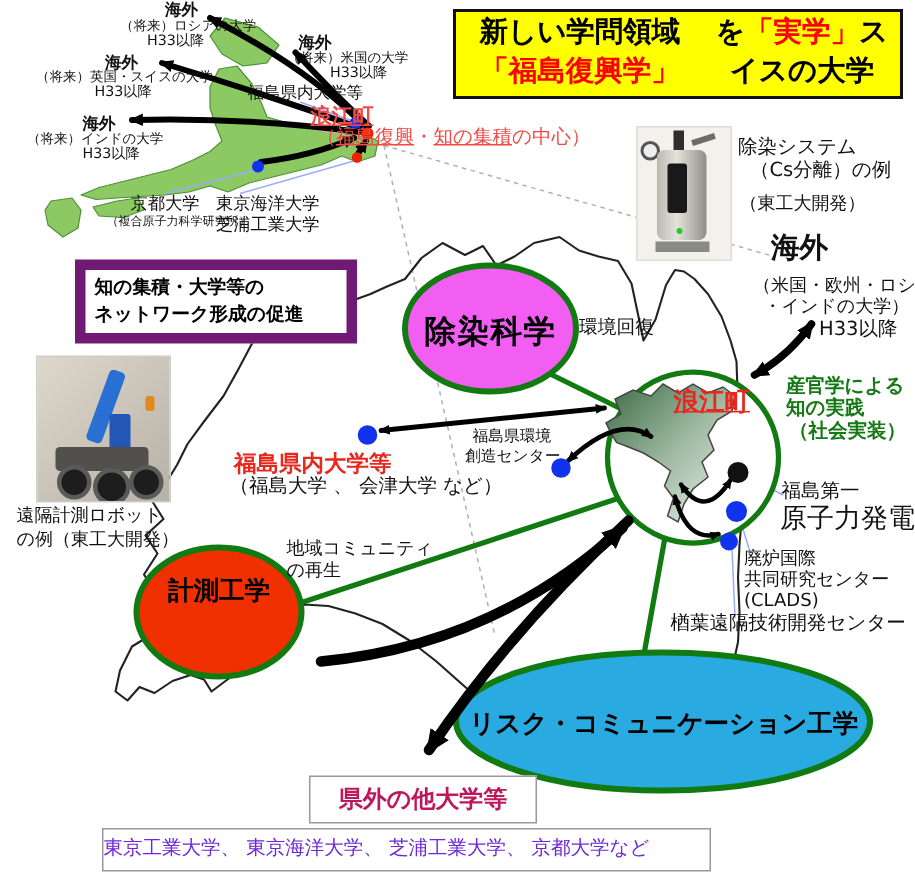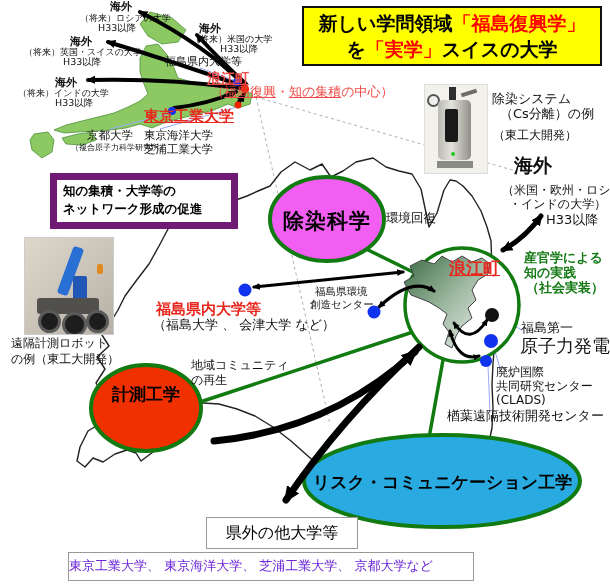--- a/index.html
+++ b/index.html
@@ -6,27 +6,27 @@
   .stage{position:relative;width:610px;height:586px;background:#fff;overflow:hidden;
          font-family:"DejaVu Sans","Liberation Sans",sans-serif;}
   svg.layer{position:absolute;left:0;top:0;z-index:1;}
   .lbl{position:absolute;color:#111;white-space:nowrap;z-index:3;line-height:1.15;}
   .red{color:#e8281e;}
   .salmon{color:#ef4a45;}
   .green-t{color:#157a15;}
   .u{text-decoration:underline;}
   .b{font-weight:bold;}
   .banner{position:absolute;left:302px;top:6px;width:296px;height:56px;background:#ffff00;
-          border:2px solid #111;z-index:3;display:flex;flex-direction:column;justify-content:center;
+          border:2px solid #111;z-index:3;display:flex;flex-direction:row;justify-content:center;
           text-align:center;font-size:19px;font-weight:bold;line-height:26px;}
   .banner .r{color:#ff0000;}
   .netbox{position:absolute;left:50px;top:173px;width:168px;height:40px;border:7px solid #701a75;
           background:#fff;z-index:3;padding:2px 0 0 6px;font-size:12.5px;font-weight:bold;line-height:18px;}
   .outbox{position:absolute;left:206px;top:517px;width:150px;height:30px;border:1px solid #999;
-          background:#fff;z-index:4;text-align:center;font-size:16px;font-weight:normal;line-height:30px;color:#000000;}
+          background:#fff;z-index:4;text-align:center;font-size:16px;font-weight:bold;line-height:30px;color:#be185d;}
   .botbox{position:absolute;left:68px;top:552px;width:404px;height:27px;border:1px solid #999;
           background:#fff;z-index:4;text-align:left;font-size:13px;line-height:26px;color:#6d28d9;}
   .ovaltxt{position:absolute;z-index:3;text-align:center;font-weight:bold;color:#000;}
   
   .photo{position:absolute;z-index:2;overflow:hidden;}
   .ph-decon{left:424px;top:84px;width:62px;height:88px;background:#f2f1ec;border:1px solid #ddd;}
   .ph-decon .vessel{position:absolute;left:13px;top:15px;width:33px;height:60px;border-radius:5px;
       background:linear-gradient(90deg,#b9b9b2,#e3e3dc 40%,#8f8f88);}
   .ph-decon .panel{position:absolute;left:20px;top:24px;width:13px;height:33px;background:#191919;border-radius:2px;}
   .ph-decon .gauge{position:absolute;left:2px;top:9px;width:9px;height:9px;border:2px solid #555;border-radius:50%;background:#eee;}
@@ -182,21 +182,20 @@
 
   <div class="lbl b" style="left:55px;top:77px;font-size:11px;">海外</div>
   <div class="lbl" style="left:18px;top:88px;font-size:9px;">（将来）インドの大学</div>
   <div class="lbl" style="left:55px;top:98px;font-size:9.5px;">H33以降</div>
 
   <div class="lbl" style="left:165px;top:56px;font-size:11px;">福島県内大学等</div>
 
   <div class="lbl b salmon u" style="left:207px;top:70px;font-size:14px;">浪江町</div>
   <div class="lbl salmon" style="left:211px;top:85px;font-size:13px;"><span>（</span><span class="u">福島復興</span><span>・</span><span class="u">知の集積</span><span>の中心）</span></div>
 
-  <div class="lbl b red u" style="left:144px;top:108px;font-size:15px;">東京工業大学</div>
   <div class="lbl" style="left:144px;top:129px;font-size:11.5px;">東京海洋大学</div>
   <div class="lbl" style="left:144px;top:143px;font-size:11.5px;">芝浦工業大学</div>
   <div class="lbl" style="left:87px;top:129px;font-size:11.5px;">京都大学</div>
   <div class="lbl" style="left:71px;top:143px;font-size:8px;">（複合原子力科学研究所）</div>
 
   <div class="lbl" style="left:492px;top:92px;font-size:13px;">除染システム</div>
   <div class="lbl" style="left:500px;top:107px;font-size:13px;">（Cs分離）の例</div>
   <div class="lbl" style="left:493px;top:129px;font-size:12px;">（東工大開発）</div>
 
   <div class="lbl" style="left:514px;top:155px;font-size:19px;font-weight:600;">海外</div>

